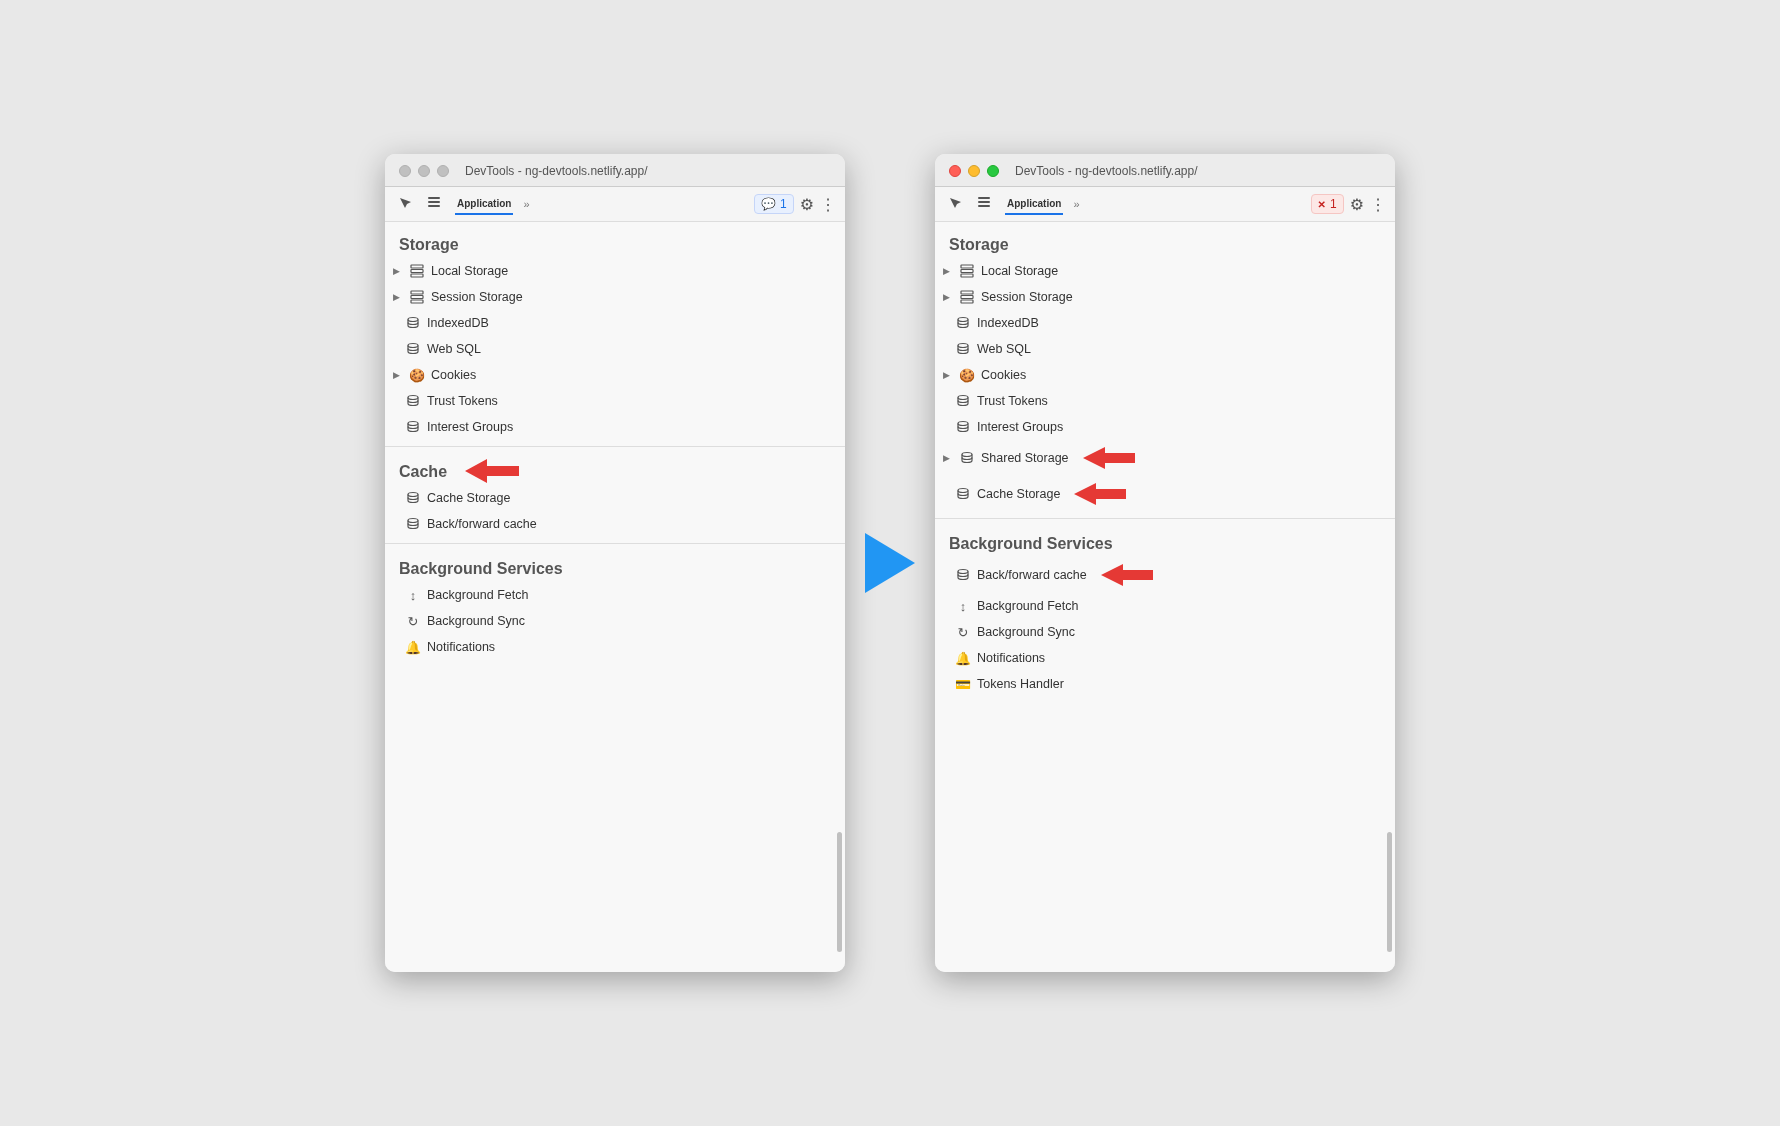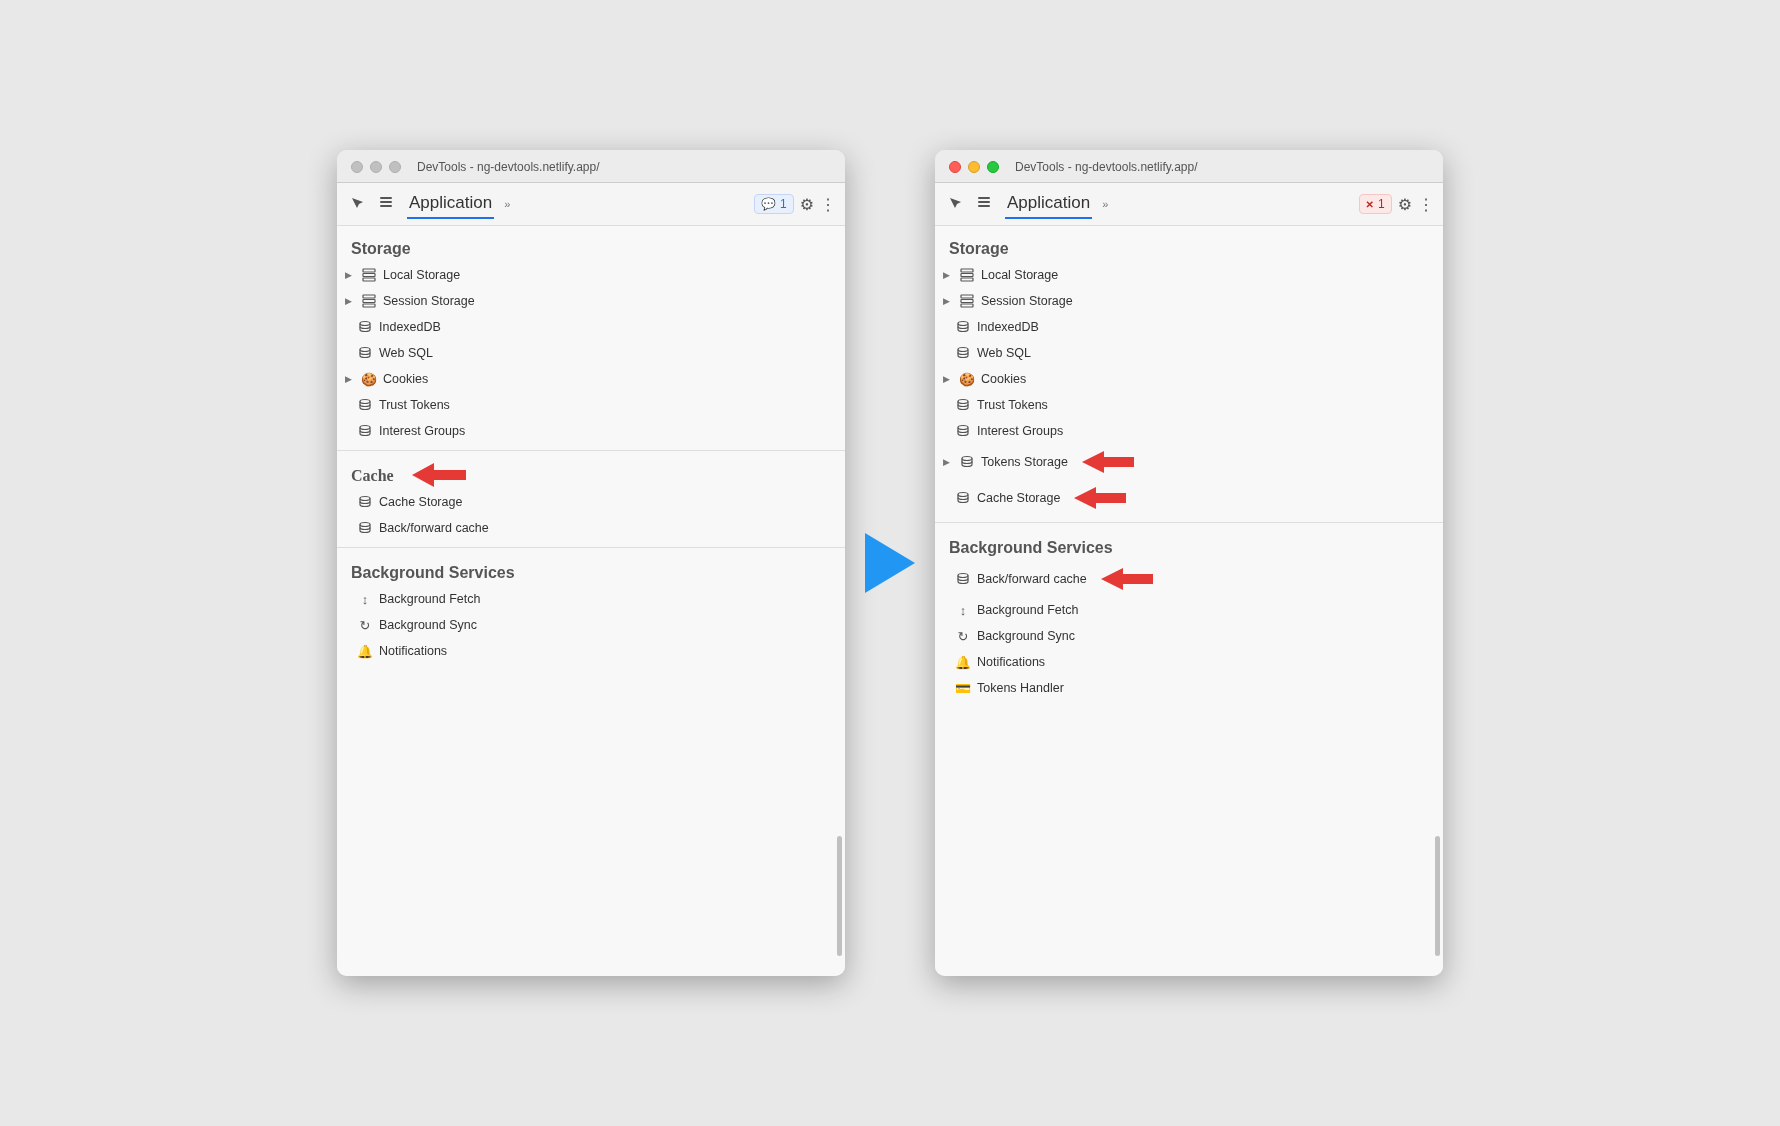--- a/index.html
+++ b/index.html
@@ -18,21 +18,21 @@
       align-items: center;
       gap: 0;
       padding: 40px;
     }
 
     
     .window {
       border-radius: 10px;
       overflow: hidden;
       box-shadow: 0 8px 30px rgba(0,0,0,0.3);
-      width: 508px;
+      width: 460px;
       background: #f5f5f5;
       display: flex;
       flex-direction: column;
     }
 
     .title-bar {
       background: #ececec;
       border-bottom: 1px solid #ccc;
       padding: 10px 14px 8px;
       display: flex;
@@ -82,22 +82,22 @@
       height: 22px;
       display: flex;
       align-items: center;
       justify-content: center;
       color: #555;
       font-size: 14px;
       cursor: pointer;
     }
 
     .toolbar-tab {
-      font-size: 17px;
-      font-weight: 400;
+      font-size: 10px;
+      font-weight: 700;
       color: #333;
       padding: 4px 2px;
       border-bottom: 2px solid #1a73e8;
       margin: 0 4px;
       cursor: pointer;
     }
 
     .toolbar-chevron {
       font-size: 11px;
       color: #777;
@@ -355,21 +355,21 @@
                 <path d="M2 3.5v3c0 1.1 2.2 2 5 2s5-.9 5-2v-3" stroke="#555" stroke-width="1.2"></path>
                 <path d="M2 6.5v3c0 1.1 2.2 2 5 2s5-.9 5-2v-3" stroke="#555" stroke-width="1.2"></path>
               </svg>
           </span>
           <span>Interest Groups</span>
         </div>
 
         <div class="divider"></div>
 
         <div class="section-header-row">
-          <div class="section-header" style="padding-top:6px; padding-bottom:4px;font-family:Liberation Serif, serif;">Cache</div>
+          <div class="section-header" style="padding-top:6px; padding-bottom:4px;">Cache</div>
 
           <div style="display:inline-flex; align-items:center; margin-left:4px; position:relative; top:2px;">
             <svg width="60" height="28" viewBox="0 0 60 28">
               <polygon points="0,14 22,2 22,9 54,9 54,19 22,19 22,26" fill="#e53935"></polygon>
             </svg>
           </div>
         </div>
 
         <div class="sidebar-item">
           <span class="item-icon">
@@ -539,21 +539,21 @@
 
         <div class="sidebar-item expandable" style="display:flex; align-items:center;">
           <span class="chevron-icon">▶</span>
           <span class="item-icon">
             <svg width="14" height="14" viewBox="0 0 14 14" fill="none">
                 <ellipse cx="7" cy="3.5" rx="5" ry="2" stroke="#555" stroke-width="1.2"></ellipse>
                 <path d="M2 3.5v3c0 1.1 2.2 2 5 2s5-.9 5-2v-3" stroke="#555" stroke-width="1.2"></path>
                 <path d="M2 6.5v3c0 1.1 2.2 2 5 2s5-.9 5-2v-3" stroke="#555" stroke-width="1.2"></path>
               </svg>
           </span>
-          <span>Tokens Storage</span>
+          <span>Shared Storage</span>
           <svg width="58" height="26" viewBox="0 0 58 26" style="margin-left:8px;">
             <polygon points="0,13 22,2 22,8 52,8 52,18 22,18 22,24" fill="#e53935"></polygon>
           </svg>
         </div>
 
         <div class="sidebar-item" style="display:flex; align-items:center;">
           <span class="item-icon">
             <svg width="14" height="14" viewBox="0 0 14 14" fill="none">
                 <ellipse cx="7" cy="3.5" rx="5" ry="2" stroke="#555" stroke-width="1.2"></ellipse>
                 <path d="M2 3.5v3c0 1.1 2.2 2 5 2s5-.9 5-2v-3" stroke="#555" stroke-width="1.2"></path>

